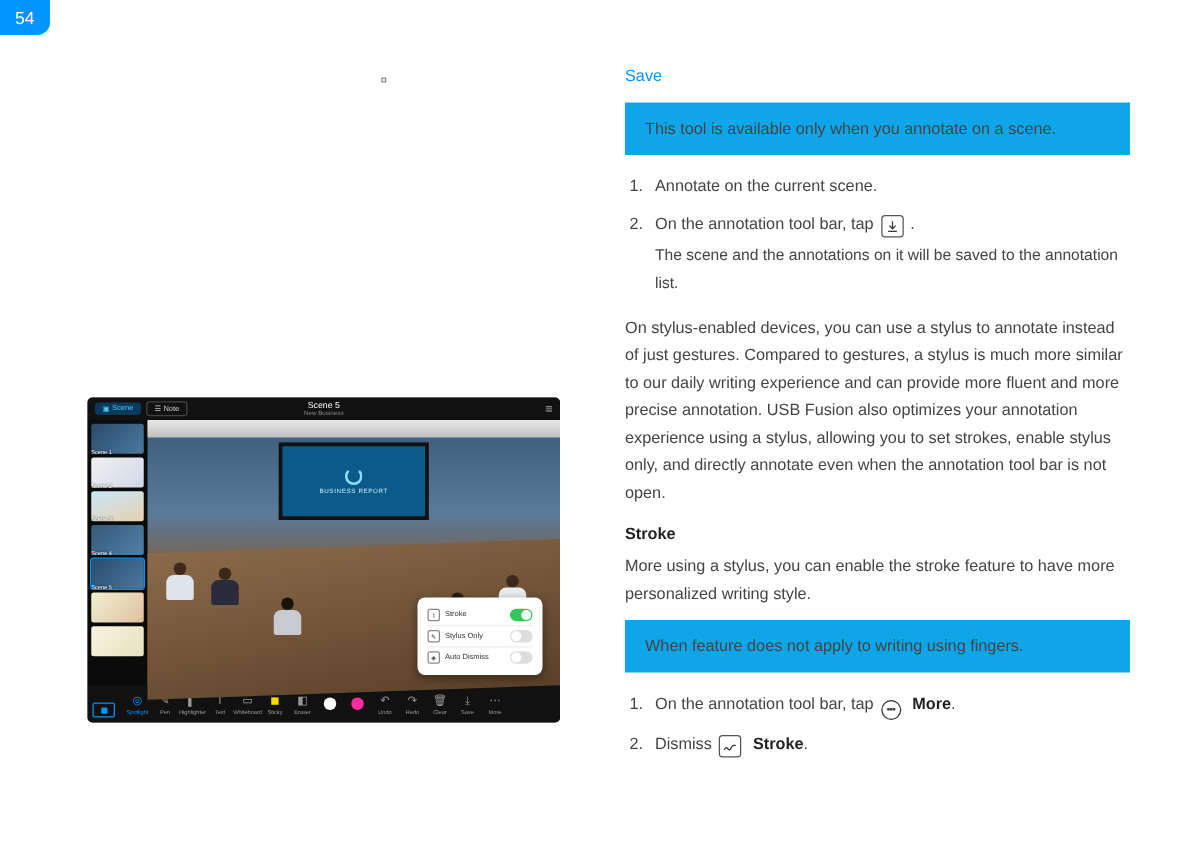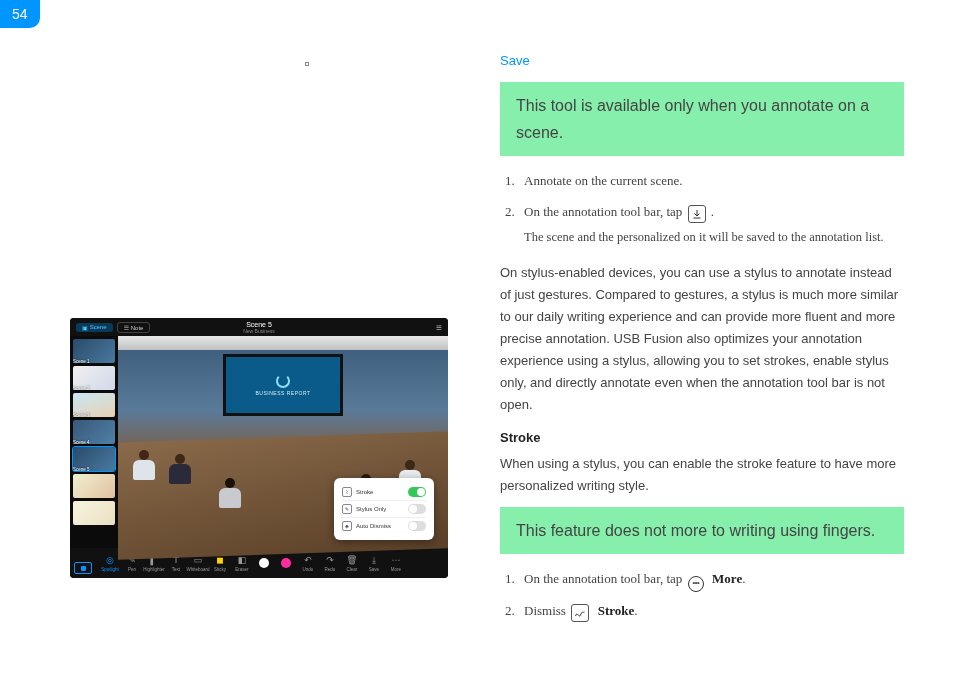--- a/index.html
+++ b/index.html
@@ -36,28 +36,28 @@
     justify-content: flex-start;
   }
   .right-col {
     flex: 1;
     line-height: 1.7;
     color: #444;
   }
   .right-col .h-save, .right-col .h-stylus { color: #0095ff; font-weight: 400; margin-bottom: 4px; font-size: 13px; }
   .right-col p { margin-bottom: 10px; }
   .callout {
-    background: #86efac;
+    background: #0ea5e9;
     padding: 10px 16px;
     margin: 10px 0 14px 0;
-    font-size: 16px;
+    font-size: 13px;
     color: #444;
   }
   ol { margin-left: 18px; margin-bottom: 14px; }
-  ol li { margin-bottom: 8px; padding-left: 6px; font-family: Liberation Serif, serif; }
+  ol li { margin-bottom: 8px; padding-left: 6px; }
   .sub { margin-left: 0; margin-top: 4px; font-size: 12.5px; }
   .subhead { font-weight: 600; color: #222; margin-top: 6px; margin-bottom: 4px; }
   .icon-box {
     display: inline-flex;
     align-items: center;
     justify-content: center;
     width: 18px; height: 18px;
     border: 1px solid #555;
     border-radius: 3px;
     font-size: 11px;
@@ -370,29 +370,29 @@
       <li>
         <span>On the annotation tool bar, tap </span>
         <span class="icon-box">
           <svg width="12" height="12" viewBox="0 0 24 24" fill="none" stroke="#333" stroke-width="2">
             <path d="M12 4v11"></path>
               <path d="M7 11l5 5 5-5"></path>
               <path d="M5 20h14"></path>
           </svg>
         </span>
         <span> .</span>
-        <div class="sub">The scene and the personalized on it will be saved to the annotation list.</div>
+        <div class="sub">The scene and the annotations on it will be saved to the annotation list.</div>
       </li>
     </ol>
 
     <p>On stylus-enabled devices, you can use a stylus to annotate instead of just gestures. Compared to gestures, a stylus is much more similar to our daily writing experience and can provide more fluent and more precise annotation. USB Fusion also optimizes your annotation experience using a stylus, allowing you to set strokes, enable stylus only, and directly annotate even when the annotation tool bar is not open.</p>
 
     <div class="subhead">Stroke</div>
-    <p>When using a stylus, you can enable the stroke feature to have more personalized writing style.</p>
-    <div class="callout">This feature does not more to writing using fingers.</div>
+    <p>More using a stylus, you can enable the stroke feature to have more personalized writing style.</p>
+    <div class="callout">When feature does not apply to writing using fingers.</div>
     <ol>
       <li>
         <span>On the annotation tool bar, tap </span>
         <span class="icon-circle">•••</span>
         <span>&nbsp;</span><span class="bold">More</span><span>.</span>
       </li>
       <li>
         <span>Dismiss </span>
         <span class="stroke-icon">
           <svg viewBox="0 0 24 24" fill="none" stroke="#333" stroke-width="2">

